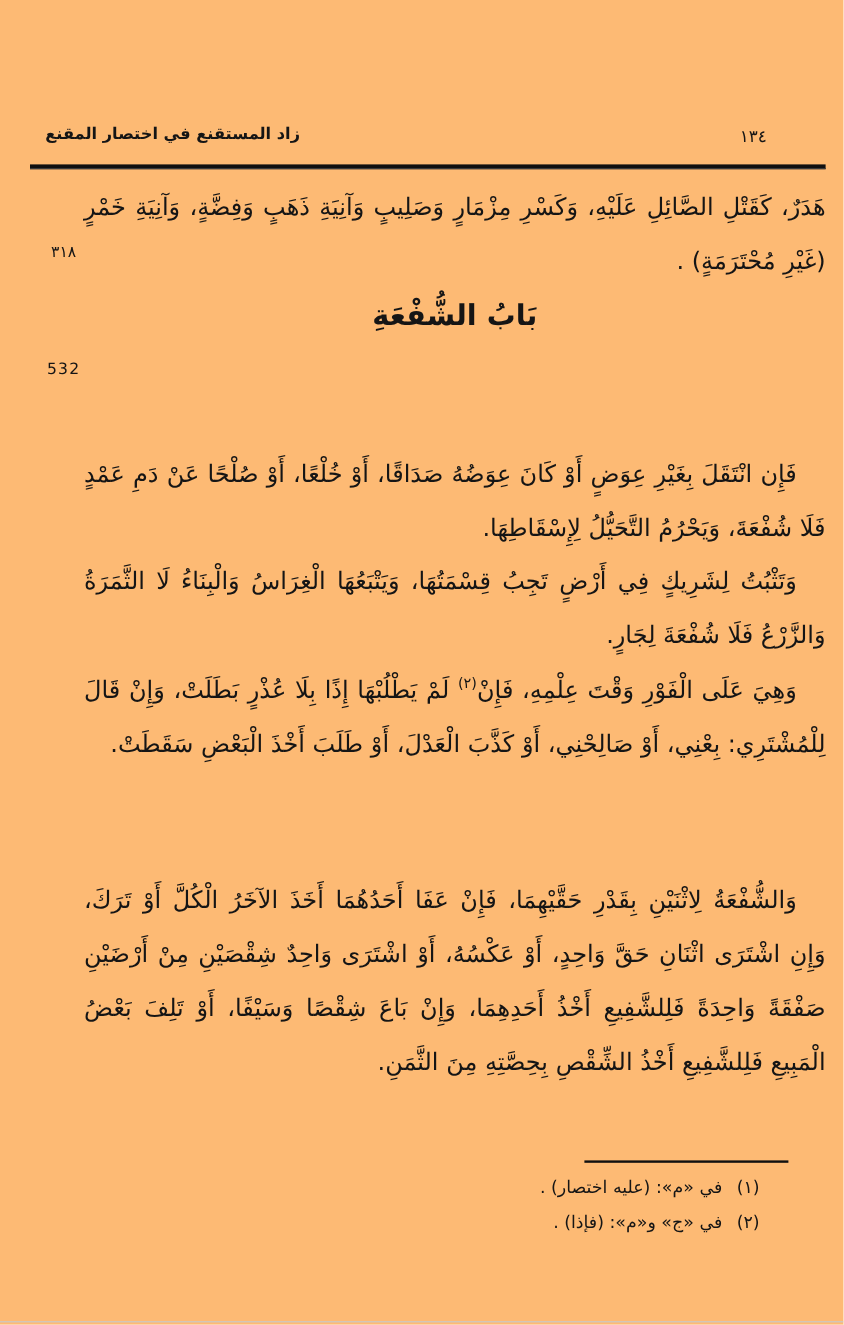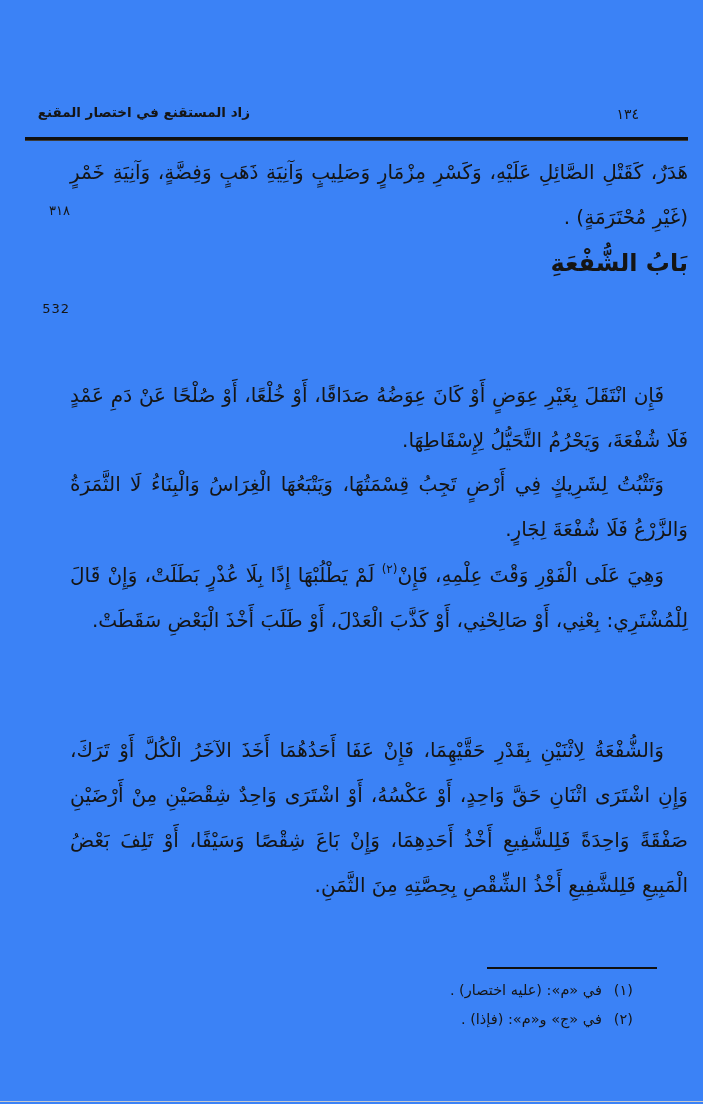--- a/index.html
+++ b/index.html
@@ -5,21 +5,21 @@
   html, body {
     margin: 0;
     padding: 0;
     background: #ffffff;
     font-family: "DejaVu Sans", sans-serif;
   }
   .page {
     position: relative;
     width: 703px;
     height: 1104px;
-    background: #3b82f6;
+    background: #fdba74;
     color: #151515;
     overflow: hidden;
     direction: rtl;
   }
   
   .book-title {
     position: absolute;
     top: 104px;
     left: 115px;
     width: 135px;
@@ -43,21 +43,21 @@
     right: 15px;
     height: 3px;
     background: #101010;
     border-bottom: 1px solid #3a3a3a;
   }
   
   .margin-number {
     position: absolute;
     left: 36px;
     width: 34px;
-    text-align: right;
+    text-align: center;
     font-size: 13px;
     letter-spacing: 1px;
   }
   .margin-318 { top: 203px; }
   .margin-319 { top: 301px; }
   
   .para {
     position: absolute;
     left: 70px;
     width: 618px;
@@ -67,21 +67,21 @@
     line-height: 45px;
     color: #151515;
   }
   .para.indent { text-indent: 24px; }
   .p-cont    { top: 150px; }
   .heading {
     position: absolute;
     left: 70px;
     width: 618px;
     top: 241px;
-    text-align: right;
+    text-align: center;
     font-size: 24px;
     font-weight: bold;
     line-height: 45px;
   }
   .p-1 { top: 283px; }
   .p-2 { top: 373px; }
   .p-3 { top: 462px; }
   .p-4 { top: 553px; }
   .p-5 { top: 728px; }
   sup.fn-ref {

